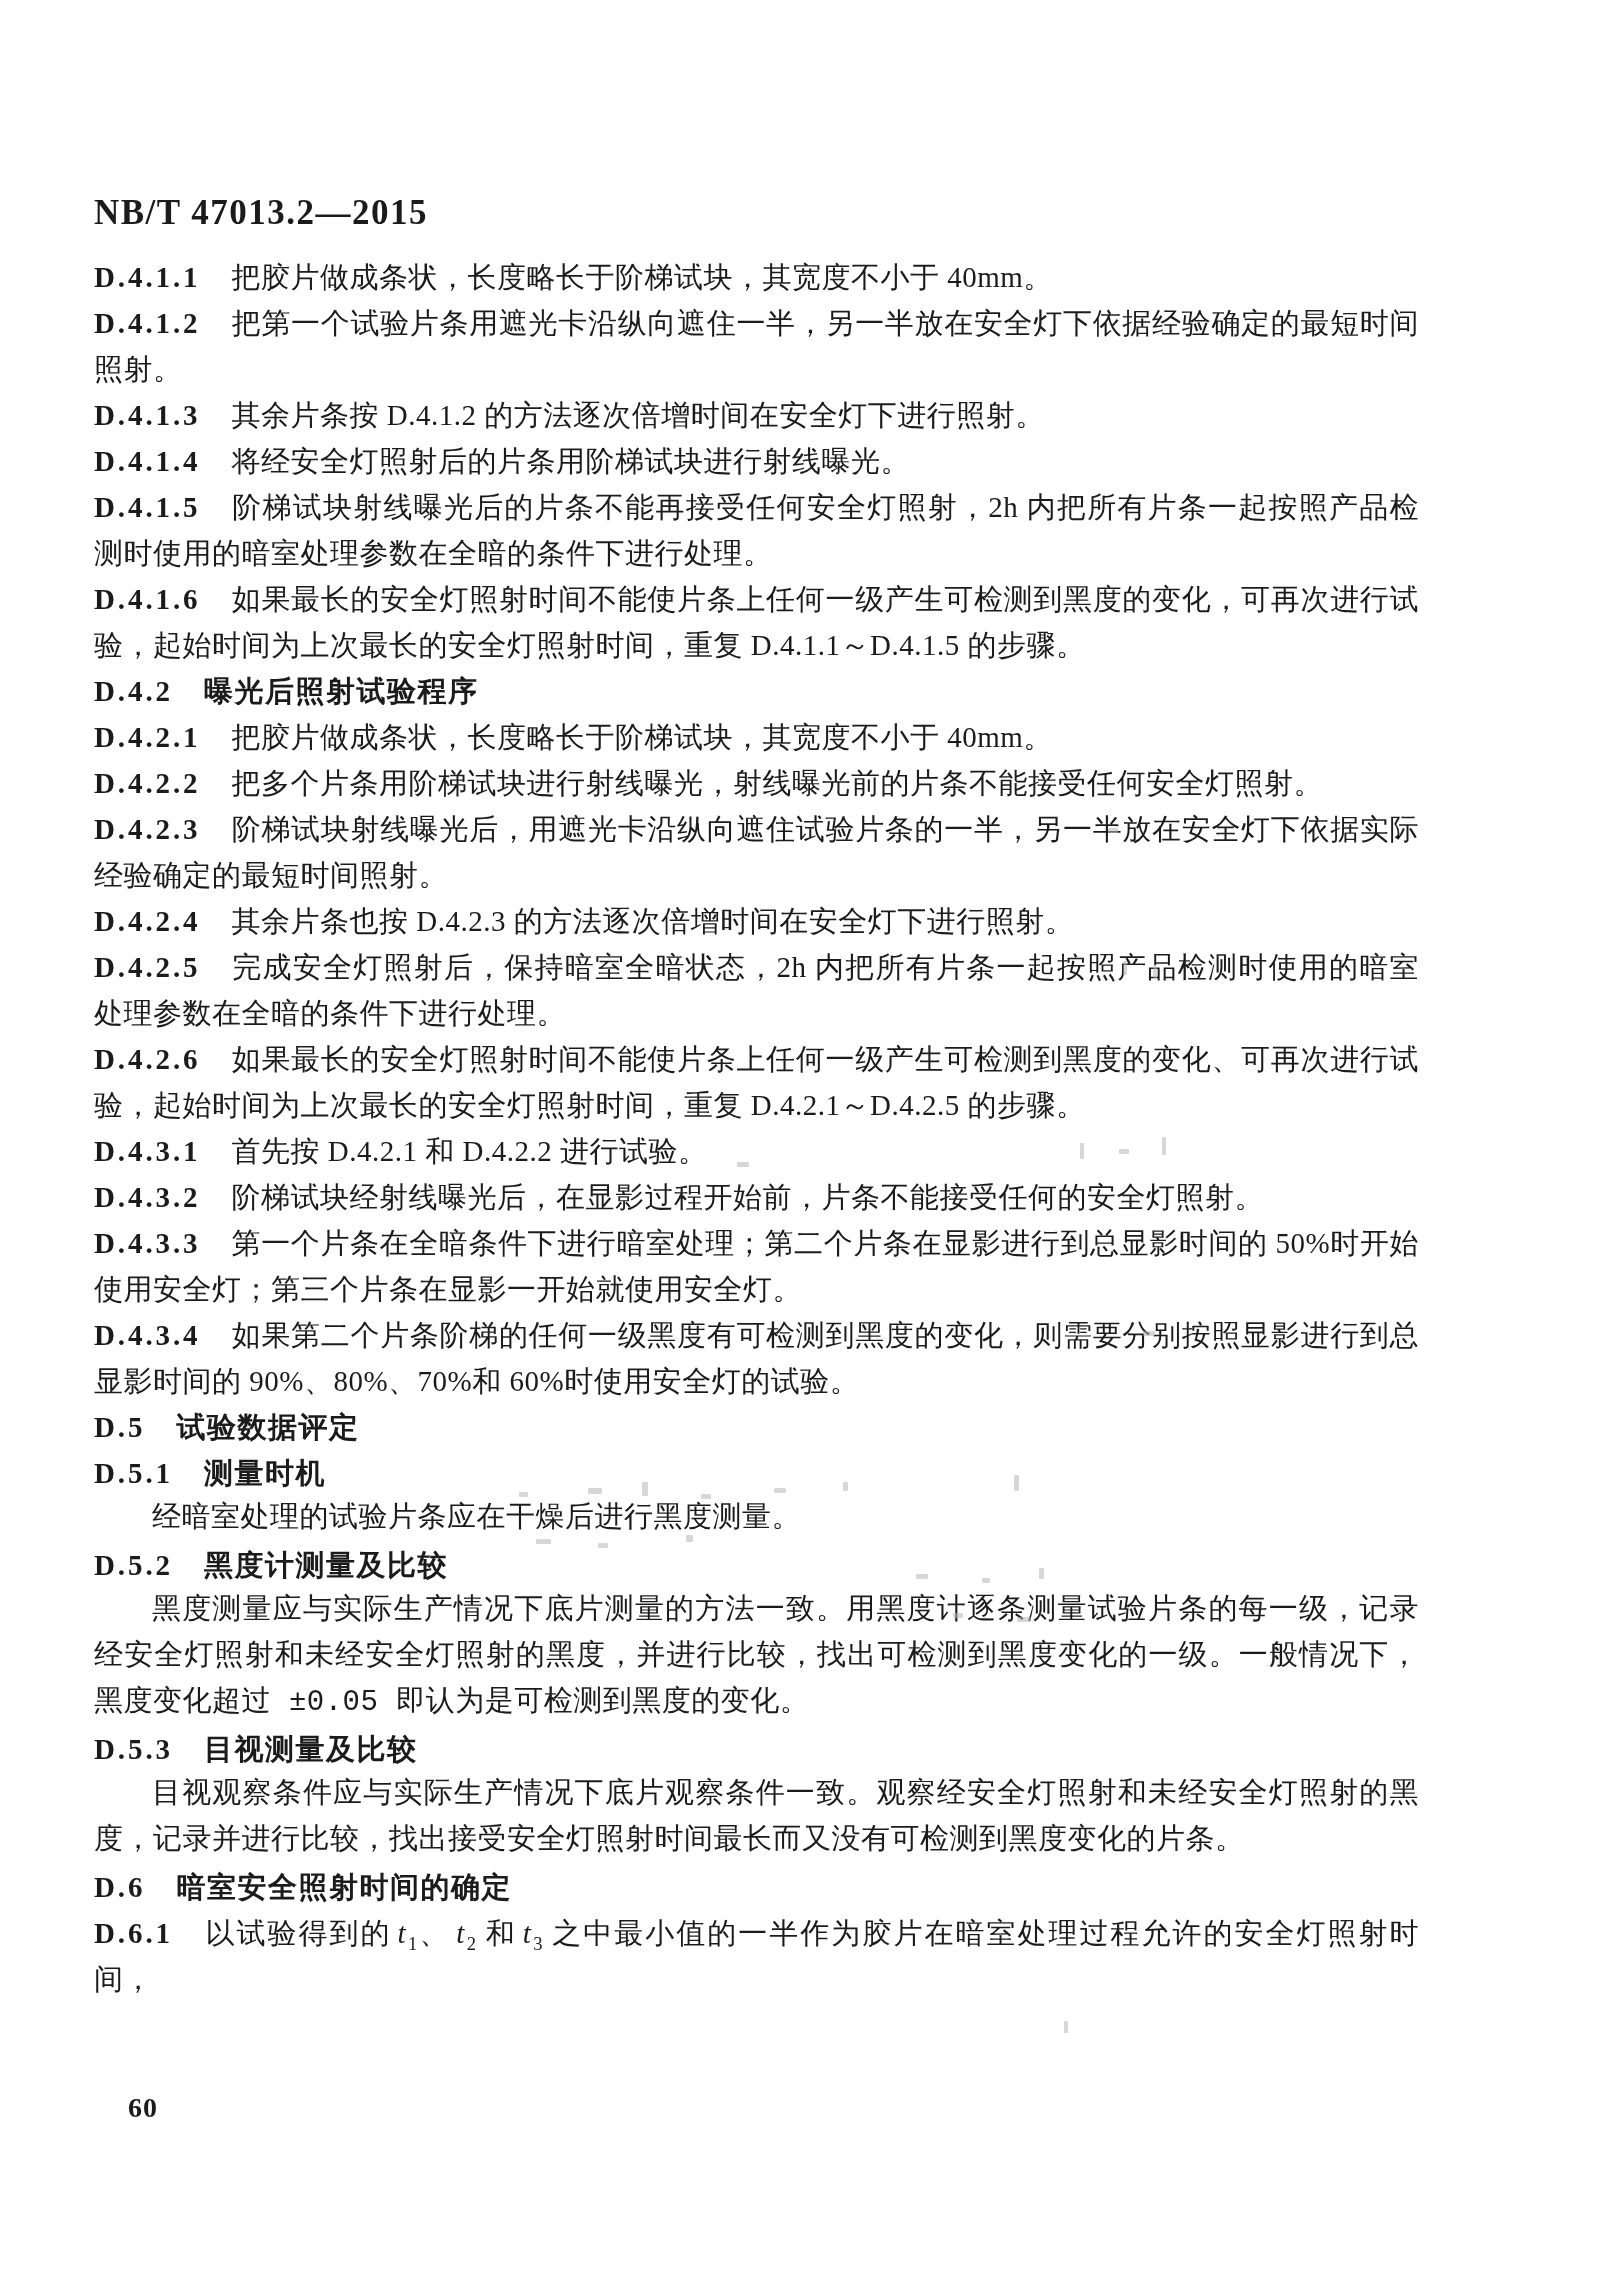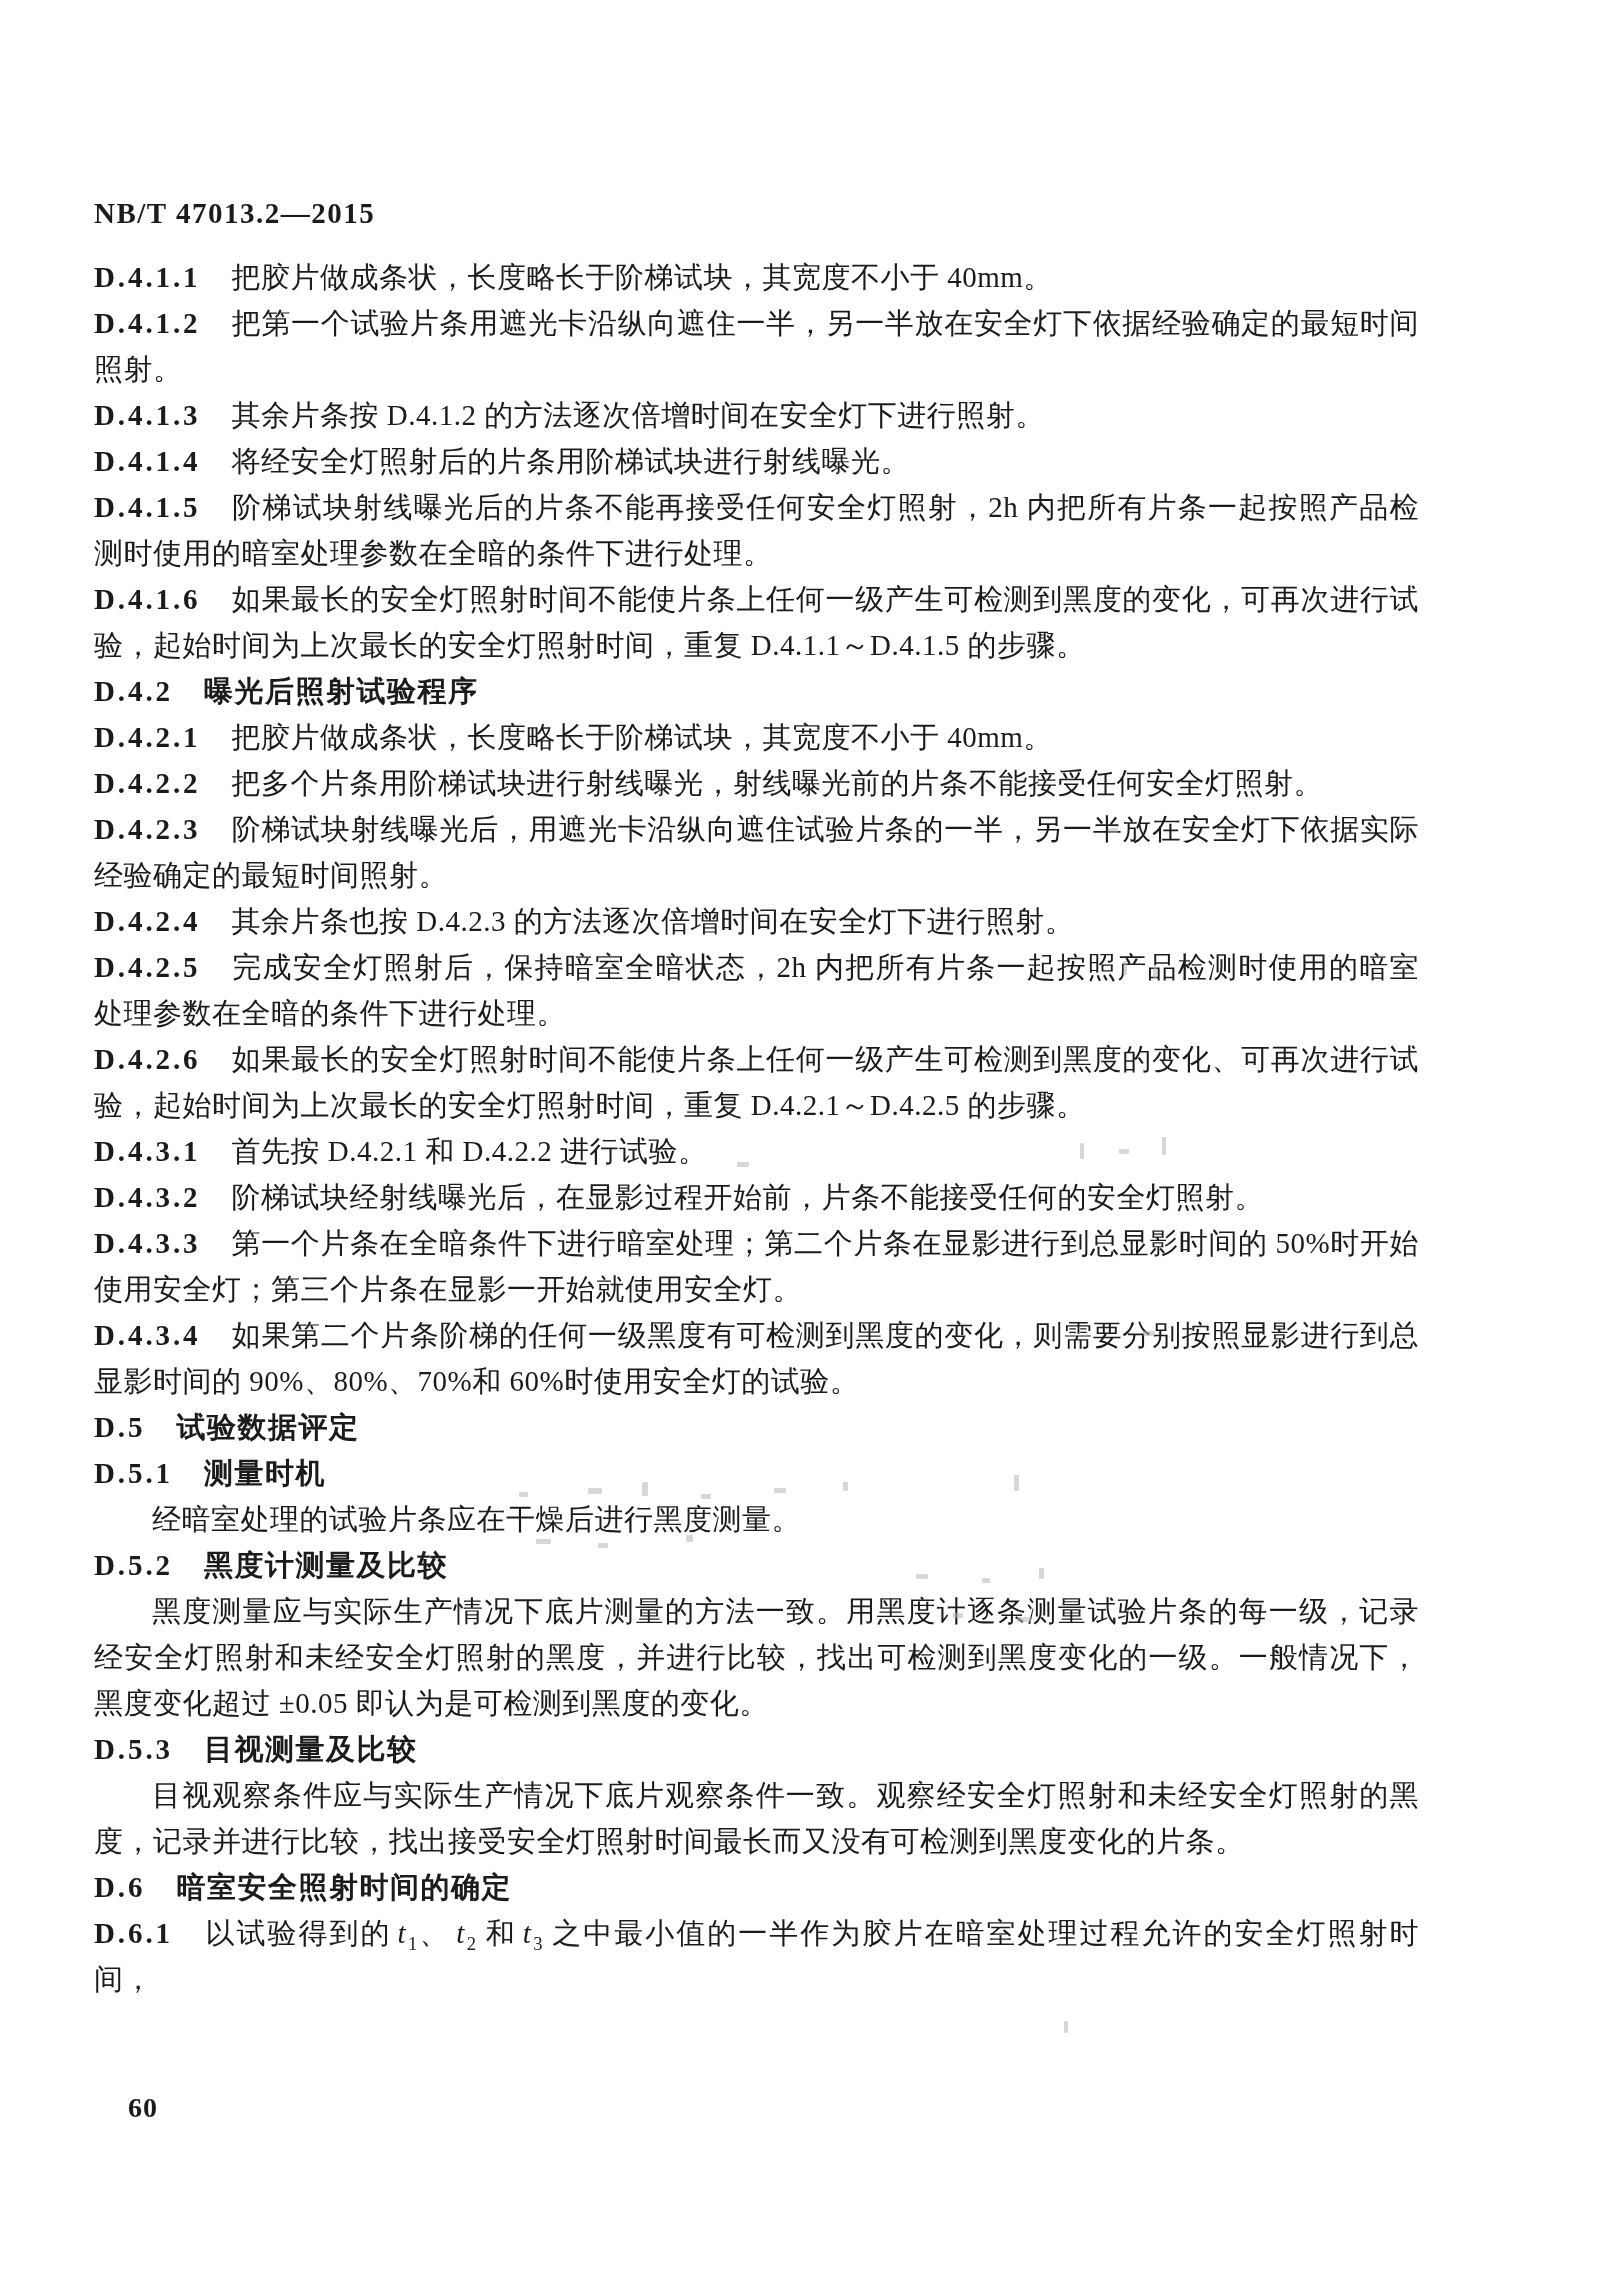--- a/index.html
+++ b/index.html
@@ -10,39 +10,39 @@
     overflow:hidden;
     font-family:"Liberation Serif","DejaVu Serif",serif;
     color:#1b1b1b;
   }
   .content{
     position:absolute;
     left:94px;top:190px;
     width:1325px;
   }
   .hdr{
-    font-size:29px;line-height:46px;
+    font-size:35px;line-height:46px;
     font-weight:bold;letter-spacing:1.5px;
     margin:0 0 17.6px 0;
   }
   p.block{
     margin:0;
     font-size:29px;
     line-height:46px;
     text-align:justify;
     letter-spacing:0.5px;
   }
   .num{
     font-weight:bold;
     letter-spacing:2.9px;
     margin-right:31px;
     white-space:nowrap;
   }
   .heading .txt{font-weight:bold;letter-spacing:1.5px;}
-  .para{text-indent:2em;}
+  .para{text-indent:2em;font-family:Liberation Mono, monospace;}
   .mt-lg{margin-top:25.5px;}
   .mt-md{margin-top:23.5px;}
   .mt-d6{margin-top:19.6px;}
   .mt-sm{margin-top:12.7px;}
   i.var{font-style:italic;padding:0 2px 0 5.9px;}
   sub.varsub{font-size:18.6px;line-height:0;}
   .pagenum{
     position:absolute;
     left:97px;top:2092px;
     font-size:28px;letter-spacing:1px;

